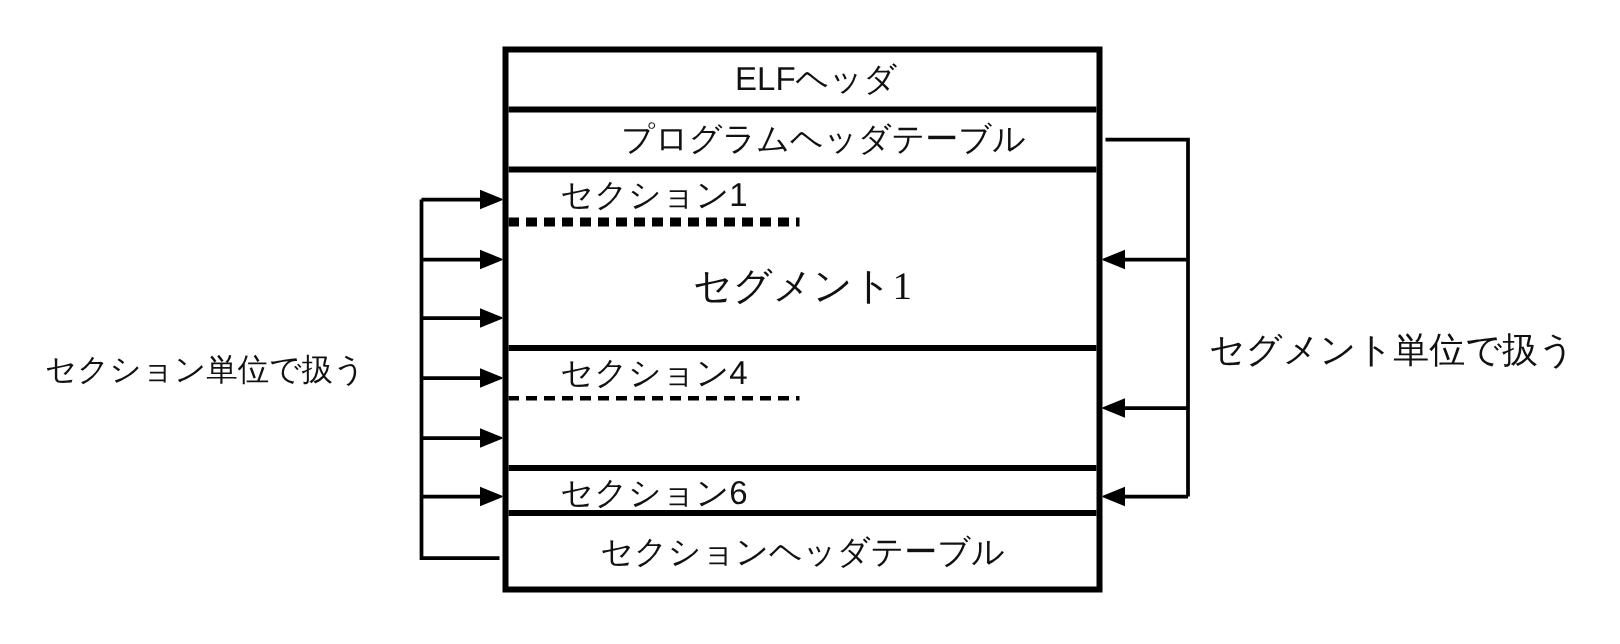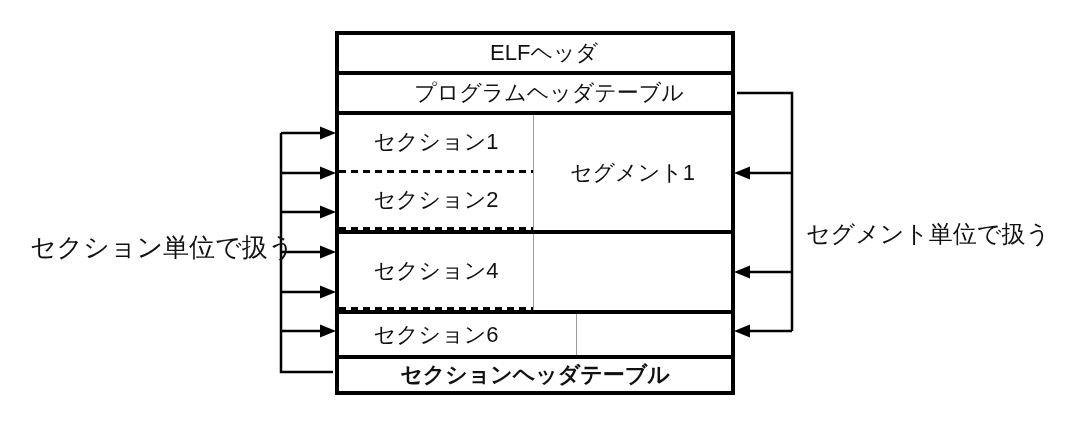--- a/index.html
+++ b/index.html
@@ -9,36 +9,36 @@
   }
   .overlay{position:absolute;left:0;top:0;width:1080px;height:429px;}
   .main-box{
     position:absolute;left:335px;top:31px;width:400px;height:364px;
     border:4px solid #000;box-sizing:border-box;background:#fff;
     display:flex;flex-direction:column;
   }
   .row{display:flex;align-items:center;justify-content:center;font-size:22px;}
   .row.elf{height:36px;padding-left:18px;}
   .row.pht{height:36px;margin-left:28px;}
-  .row.sht{flex:1;font-weight:bold;}
+  .row.sht{flex:1;}
   .hdiv{height:4px;background:#000;flex:none;}
-  .group{display:flex;flex-direction:row;flex:none;}
+  .group{display:flex;flex-direction:column;flex:none;}
   .group.ga{height:115px;}
   .group.gb{height:76px;}
-  .group.gc{height:41px;gap:43px;}
+  .group.gc{height:26px;gap:43px;}
   .col-sections{width:194px;flex:none;display:flex;flex-direction:column;}
   .vdiv{width:1px;background:#9b9b9b;flex:none;}
-  .col-segment{flex:1;display:flex;align-items:center;justify-content:center;font-size:22px;}
+  .col-segment{flex:1;display:flex;align-items:center;justify-content:center;font-size:26px;font-family:Liberation Serif, serif;}
   .scell{flex:1;display:flex;align-items:center;justify-content:center;font-size:22px;}
   .dash{
     height:3px;flex:none;
     background:repeating-linear-gradient(90deg,#000 0,#000 7px,transparent 7px,transparent 12px);
   }
   .side-label{position:absolute;white-space:nowrap;color:#111;}
-  .side-label.left{left:30px;top:236px;font-size:26px;line-height:22px;}
+  .side-label.left{left:30px;top:236px;font-size:21px;line-height:22px;}
   .side-label.right{left:806px;top:205px;font-size:24px;line-height:25px;margin-top:16px;}
   svg line,svg path{stroke:#000;stroke-width:2.5;fill:none;}
   svg polygon{fill:#000;stroke:none;}
 </style>
 </head>
 <body>
 
 <div class="canvas">
 
   <svg class="overlay" viewBox="0 0 1080 429">
@@ -73,21 +73,20 @@
     <div class="row elf">ELFヘッダ</div>
     <div class="hdiv"></div>
 
     <div class="row pht">プログラムヘッダテーブル</div>
     <div class="hdiv"></div>
 
     <div class="group ga">
       <div class="col-sections">
         <div class="scell">セクション1</div>
         <div class="dash"></div>
-        <div class="scell">セクション2</div>
         <div class="dash"></div>
       </div>
       <div class="vdiv"></div>
       <div class="col-segment">セグメント1</div>
     </div>
     <div class="hdiv"></div>
 
     <div class="group gb">
       <div class="col-sections">
         <div class="scell">セクション4</div>

